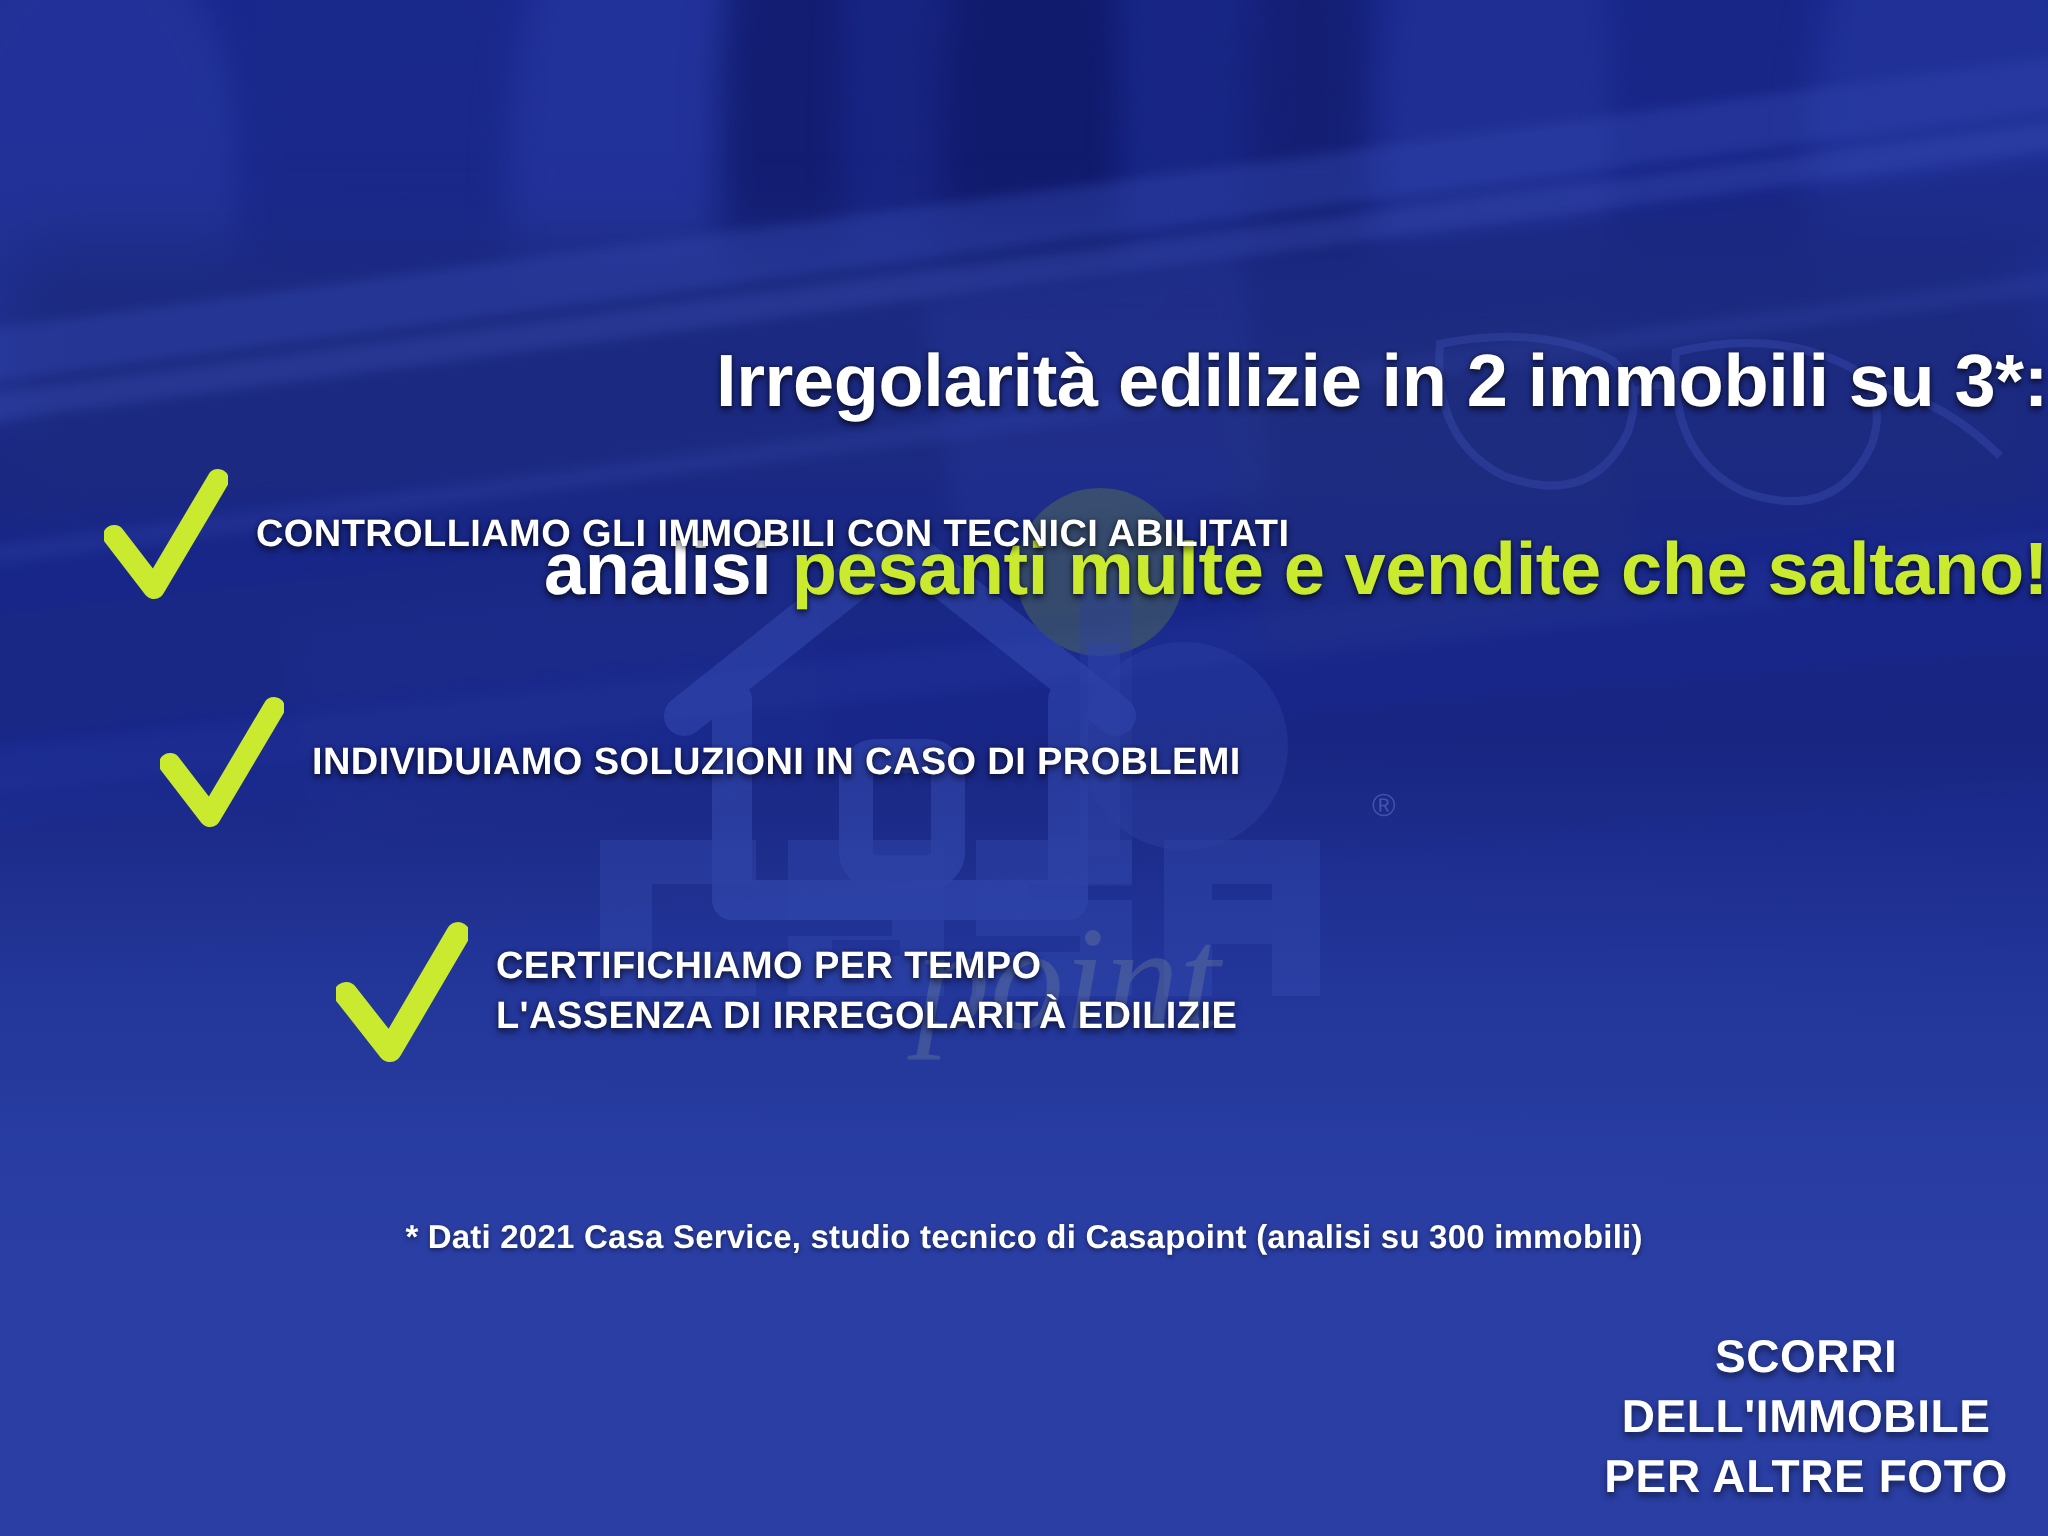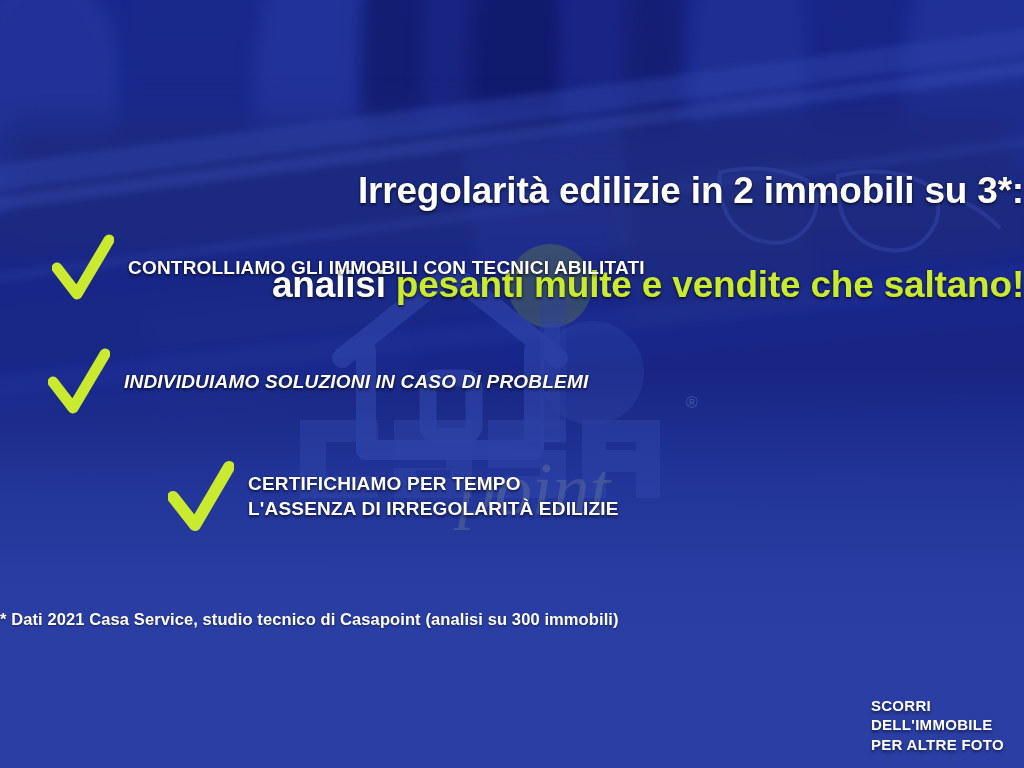--- a/index.html
+++ b/index.html
@@ -129,21 +129,21 @@
     left: 0;
     width: 100%;
   }
 
   .bullet {
     position: relative;
     display: flex;
     align-items: center;
   }
   .bullet-1 { padding-left: 52px;  margin-bottom: 42px; }
-  .bullet-2 { padding-left: 48px;  margin-bottom: 40px; font-style: italic; }
+  .bullet-2 { padding-left: 80px;  margin-bottom: 40px; }
   .bullet-3 { padding-left: 168px; }
 
   .check {
     flex: 0 0 auto;
     width: 62px;
     height: 72px;
     margin-right: 14px;
   }
   .bullet-3 .check { width: 66px; height: 78px; }
 
@@ -158,33 +158,34 @@
       0 0 2px rgba(0,0,0,.40);
     white-space: pre-line;
   }
   .bullet-3 .bullet-text { text-align: left; }
 
   .footnote {
     position: absolute;
     top: 610px;
     left: 0;
     width: 100%;
+    text-align: center;
     font-size: 16.5px;
     font-weight: bold;
     color: #FFFFFF;
     letter-spacing: .1px;
     text-shadow: 0 1px 2px rgba(0,0,0,.45);
   }
 
   .swipe {
     position: absolute;
     right: 20px;
     bottom: 14px;
-    text-align: left;
-    font-size: 15px;
+    text-align: center;
+    font-size: 23px;
     font-weight: bold;
     line-height: 1.30;
     color: #FFFFFF;
     letter-spacing: .3px;
     text-shadow: 0 2px 3px rgba(0,0,0,.5);
   }
   .swipe div { white-space: nowrap; }
 </style>
 </head>
 <body>

